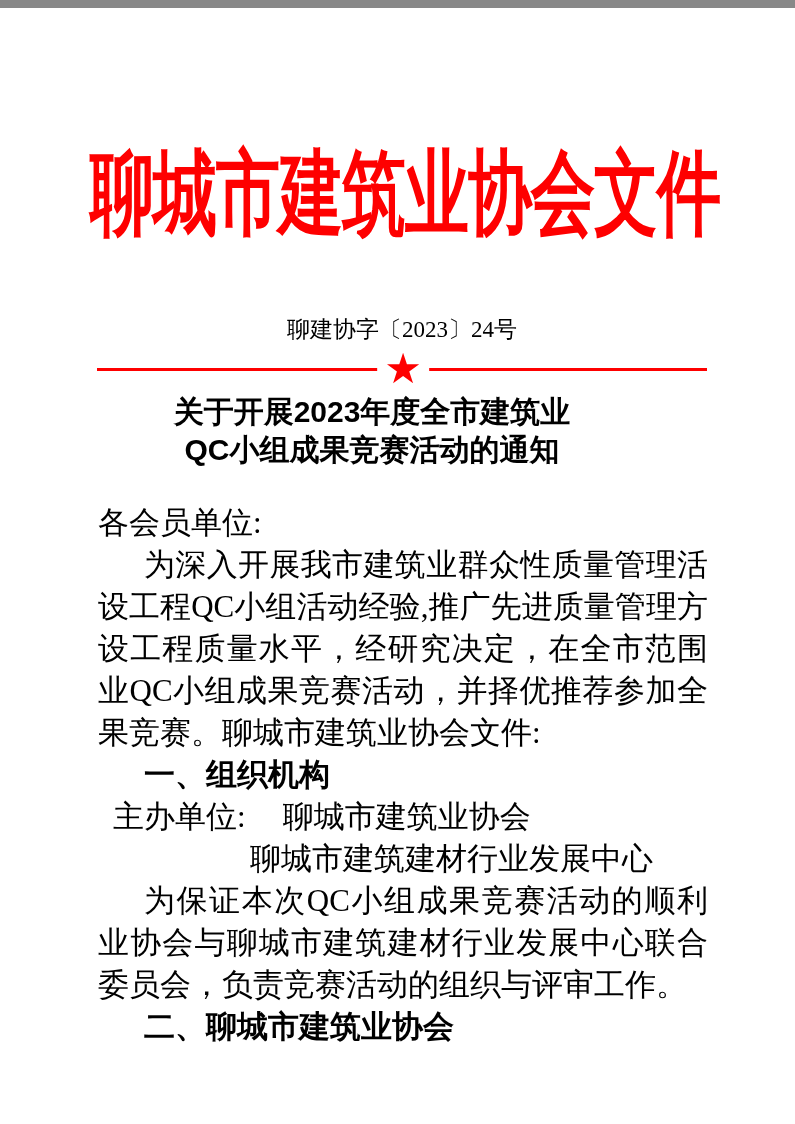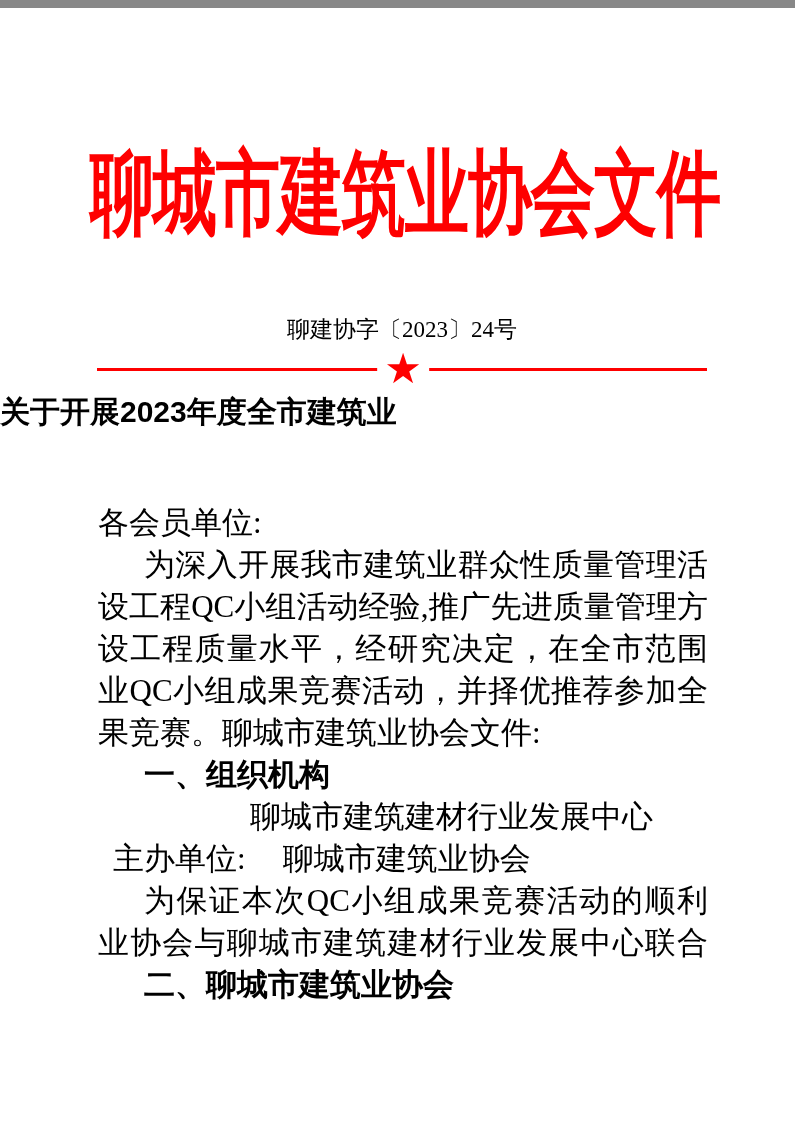--- a/index.html
+++ b/index.html
@@ -56,21 +56,21 @@
     padding: 0 7px;
     background: var(--page_bg, #ffffff);
     color: var(--red, #fe0000);
     font-family: "DejaVu Sans", sans-serif;
   }
   .doc-title {
     position: absolute;
     top: 385px;
     left: 0;
     width: 744px;
-    text-align: left;
+    text-align: center;
     font-family: "Liberation Sans", "DejaVu Sans", sans-serif;
     font-weight: 700;
     font-size: 30px;
     line-height: 38px;
     color: var(--text, #000000);
   }
   .body-text {
     position: absolute;
     top: 494px;
     left: 98px;
@@ -103,38 +103,40 @@
   <div class="org-title">聊城市建筑业协会文件</div>
 
   <div class="doc-number">聊建协字〔2023〕24号</div>
 
   <div class="red-rule"></div>
 
   <div class="star">★</div>
 
   <div class="doc-title">
     <div>关于开展2023年度全市建筑业</div>
+    <div>QC小组成果竞赛活动的通知</div>
   </div>
 
   <div class="body-text">
 
     <div class="line">各会员单位:</div>
 
     <div class="line fill indent">为深入开展我市建筑业群众性质量管理活动，总结我市建</div>
     <div class="line fill">设工程QC小组活动经验,推广先进质量管理方法，不断提升建</div>
     <div class="line fill">设工程质量水平，经研究决定，在全市范围内开展2023年建筑</div>
     <div class="line fill">业QC小组成果竞赛活动，并择优推荐参加全省建筑业QC小组成</div>
     <div class="line">果竞赛。聊城市建筑业协会文件:</div>
 
     <div class="line heading indent">一、组织机构</div>
 
-    <div class="line hang">聊城市建筑建材行业发展中心</div>
     <div class="line">
       <span class="organizer-label">主办单位:</span><span class="organizer-value">聊城市建筑业协会</span>
     </div>
+    <div class="line hang">聊城市建筑建材行业发展中心</div>
 
     <div class="line fill indent">为保证本次QC小组成果竞赛活动的顺利开展，聊城市建筑</div>
     <div class="line fill">业协会与聊城市建筑建材行业发展中心联合成立竞赛工作组织</div>
+    <div class="line">委员会，负责竞赛活动的组织与评审工作。</div>
 
     <div class="line heading indent">二、聊城市建筑业协会</div>
 
   </div>
 </div>
 
 </body></html>

